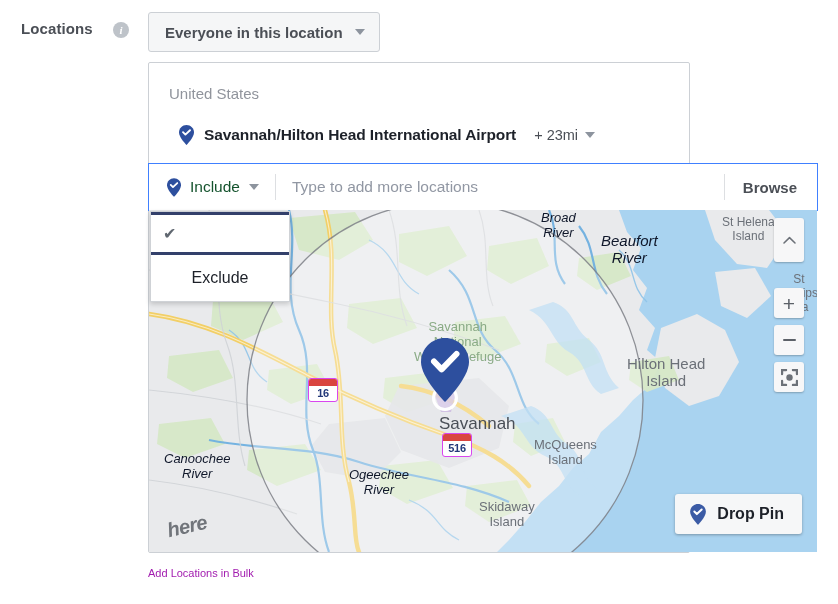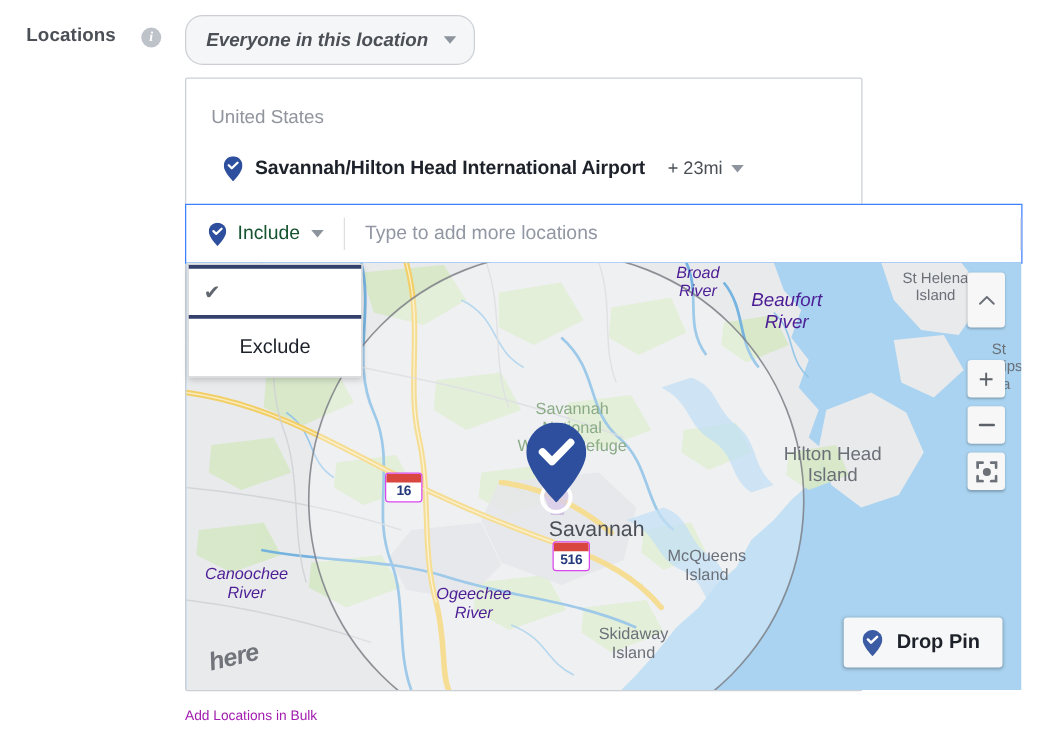--- a/index.html
+++ b/index.html
@@ -25,23 +25,23 @@
     font-size: 11px; font-style: italic; font-weight: bold;
     font-family: "Liberation Serif", serif;
     text-align: center; line-height: 16px;
   }
 
   
   .audience-select {
     position: absolute; left: 148px; top: 12px;
     height: 40px; padding: 0 14px 0 16px;
     display: flex; align-items: center; gap: 12px;
-    background: #f5f6f7; border: 1px solid #ccd0d5; border-radius: 14px;
+    background: #f5f6f7; border: 1px solid #ccd0d5; border-radius: 3px;
     font-size: 15px; font-weight: bold; color: #4b4f56;
-    cursor: pointer; white-space: nowrap; font-style: italic;
+    cursor: pointer; white-space: nowrap;
   }
   .caret {
     width: 0; height: 0;
     border-left: 5px solid transparent;
     border-right: 5px solid transparent;
     border-top: 6px solid #8d949e;
   }
 
   
   .loc-box {
@@ -126,21 +126,21 @@
     background: #a9d3f0;
   }
   .map-svg { position: absolute; left: 0; top: 0; }
 
   .map-label {
     position: absolute; pointer-events: none;
     font-family: "Liberation Sans", sans-serif;
     text-align: center; line-height: 1.15;
     white-space: pre-line;
   }
-  .lbl-water { color: #4c1d95; font-style: italic; }
+  .lbl-water { color: #0f172a; font-style: italic; }
   .lbl-park  { color: #8aab86; }
   .lbl-place { color: #6b7078; }
   .lbl-city  { color: #4a4f57; }
 
   
   .shield {
     position: absolute; width: 30px; height: 24px;
     border-radius: 3px; overflow: hidden;
     border: 1px solid #d946ef; background: #fff;
     font-size: 11px; font-weight: bold; color: #24397a;
@@ -237,20 +237,21 @@
             <path d="M7.5 0C3.36 0 0 3.36 0 7.5C0 12.5 7.5 20 7.5 20S15 12.5 15 7.5C15 3.36 11.64 0 7.5 0Z" fill="#2d4f9e"></path>
             <path d="M4 7.2l2.4 2.4L11 5.2" stroke="#ffffff" stroke-width="1.9" fill="none" stroke-linecap="round" stroke-linejoin="round"></path>
           </svg>
         </span>
         <span class="txt">Include</span>
         <span class="caret"></span>
       </div>
       <div class="vdiv"></div>
       <input class="loc-input" type="text" placeholder="Type to add more locations" style="">
       <div class="vdiv"></div>
+      <div class="browse-btn">Browse</div>
     </div>
 
     <div class="include-menu">
       <div class="menu-rule"></div>
       <div class="menu-item">
         <span class="check">✔</span>
         <span></span>
       </div>
       <div class="menu-rule"></div>
       <div class="menu-item exclude">Exclude</div>

